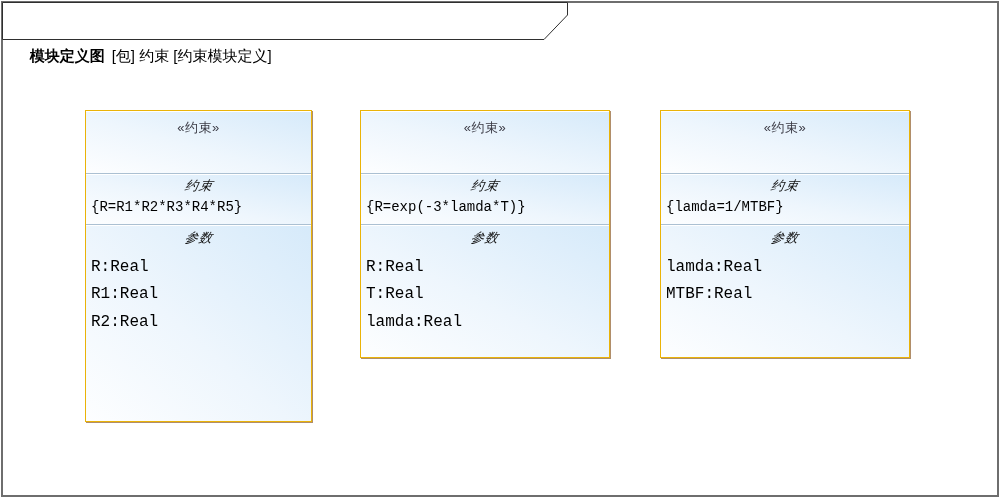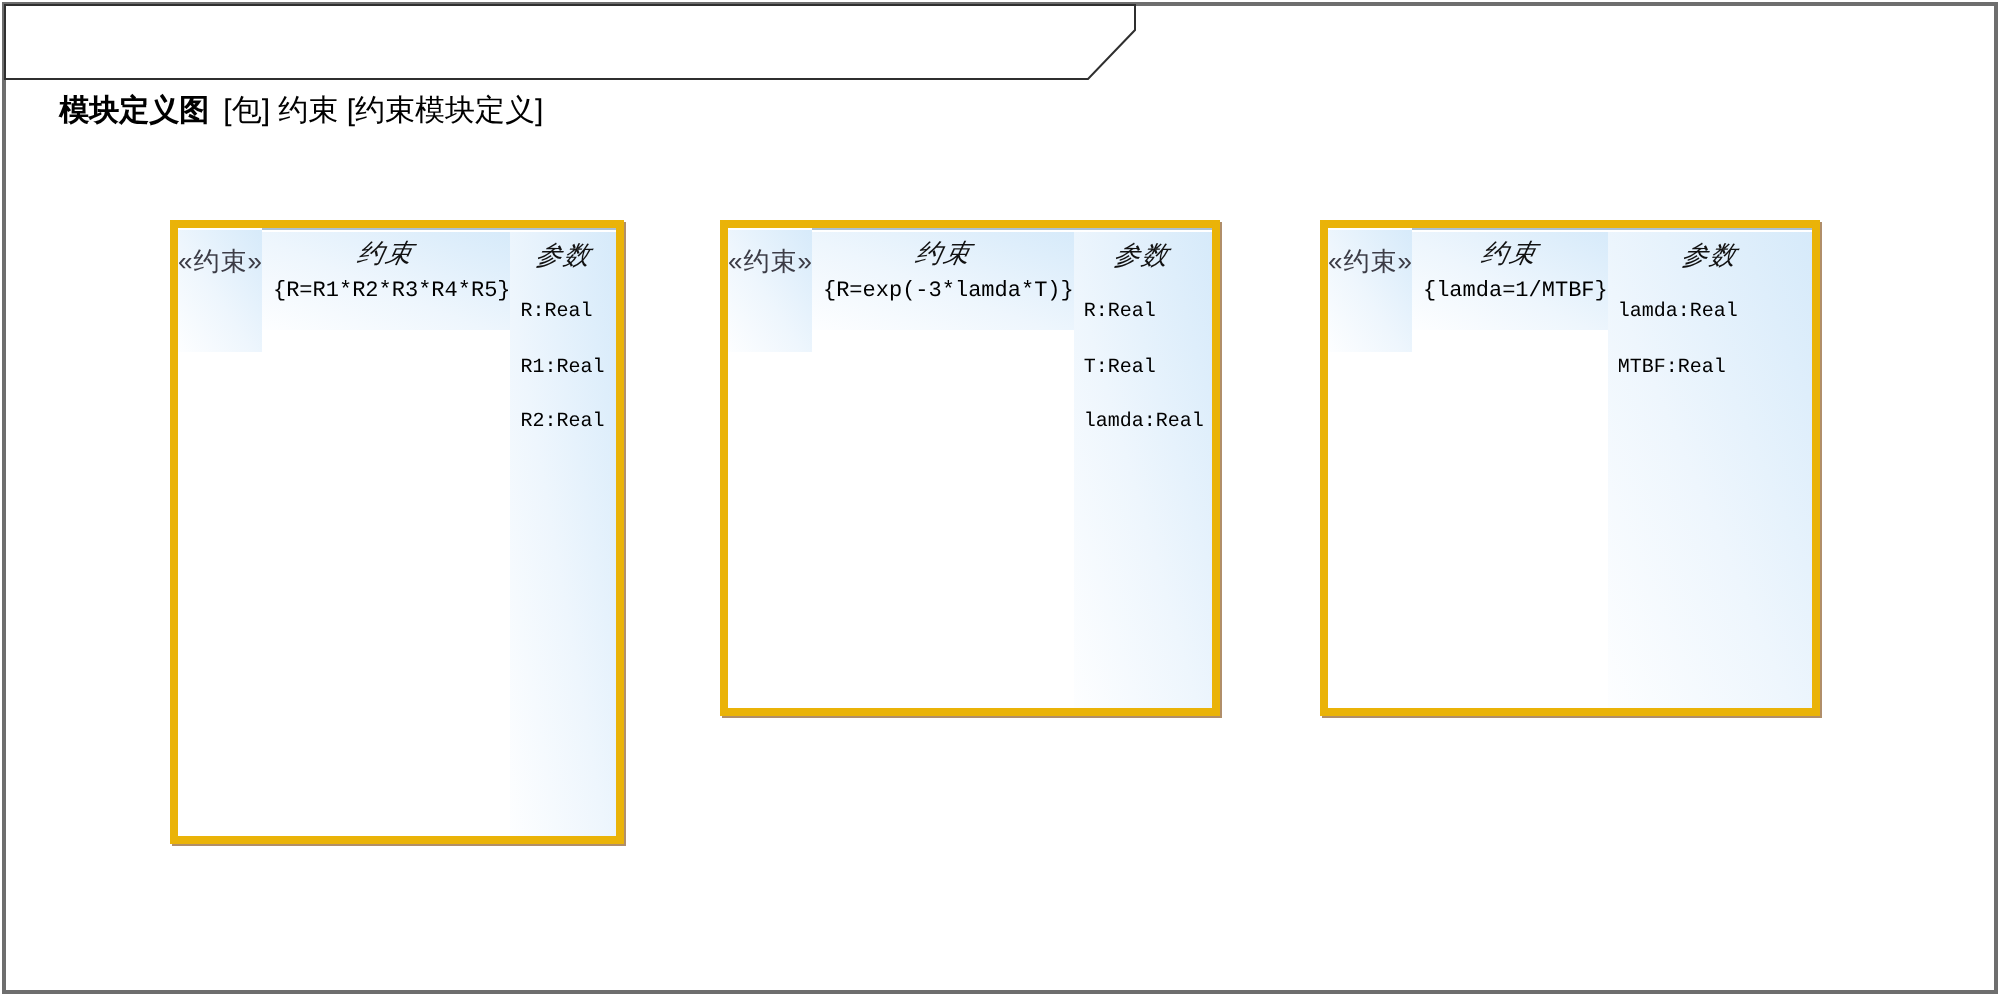--- a/index.html
+++ b/index.html
@@ -17,49 +17,49 @@
   .tab{position:absolute;left:2px;top:2px;width:567px;height:39px;}
   .tab svg{display:block;}
   .tab-text{
     position:absolute;left:11px;top:0;height:36px;line-height:36px;
     font-size:15px;color:#000;white-space:pre;
   }
   .tab-bold{font-weight:bold;}
   .tab-rest{margin-left:7px;}
   
   .block{
-    position:absolute;display:flex;flex-direction:row;box-sizing:border-box;
-    border:4px solid #eab308;
+    position:absolute;display:flex;flex-direction:column;box-sizing:border-box;
+    border:1px solid #eab308;
     box-shadow:1px 1px 0 #b08e6a;
     background:#ffffff;
   }
   .blk1{left:85px;top:110px;width:227px;height:312px;}
   .blk2{left:360px;top:110px;width:250px;height:248px;}
   .blk3{left:660px;top:110px;width:250px;height:248px;}
   .comp{
     background:linear-gradient(to bottom left,#d6eafa 0%,#eef6fd 55%,#fdfeff 100%);
     box-shadow:inset 0 1px 0 #ffffff;
     box-sizing:border-box;
   }
   .comp.sep{border-top:1px solid #abc0d2;}
   .hdr{height:62px;text-align:center;padding-top:8px;flex:0 0 auto;}
   .stereo{font-size:13px;color:#3c3c46;letter-spacing:0.5px;}
   .bname{font-size:15px;font-weight:bold;color:#000;margin-top:4px;letter-spacing:1px;}
   .constraint{height:51px;flex:0 0 auto;}
   .clabel{text-align:center;font-size:13px;font-style:italic;color:#111;padding-top:3px;}
   .clabel span{display:inline-block;transform:skewX(-12deg);letter-spacing:1px;}
   .expr{
     font-family:"Liberation Mono", monospace;
-    font-size:11px;color:#000;padding:4px 0 0 5px;white-space:pre;
+    font-size:14px;color:#000;padding:4px 0 0 5px;white-space:pre;
   }
   .params{flex:1 1 auto;}
   .params .clabel{padding-top:4px;margin-bottom:6px;}
   .prow{
     font-family:"Liberation Mono", monospace;
-    font-size:10px;color:#000;padding-left:5px;
+    font-size:16px;color:#000;padding-left:5px;
     height:27.5px;display:flex;align-items:center;white-space:pre;
   }
 </style>
 </head>
 <body>
 
 <div class="frame"></div>
 
 <div class="tab">
   <svg width="567" height="39" viewBox="0 0 567 39">

